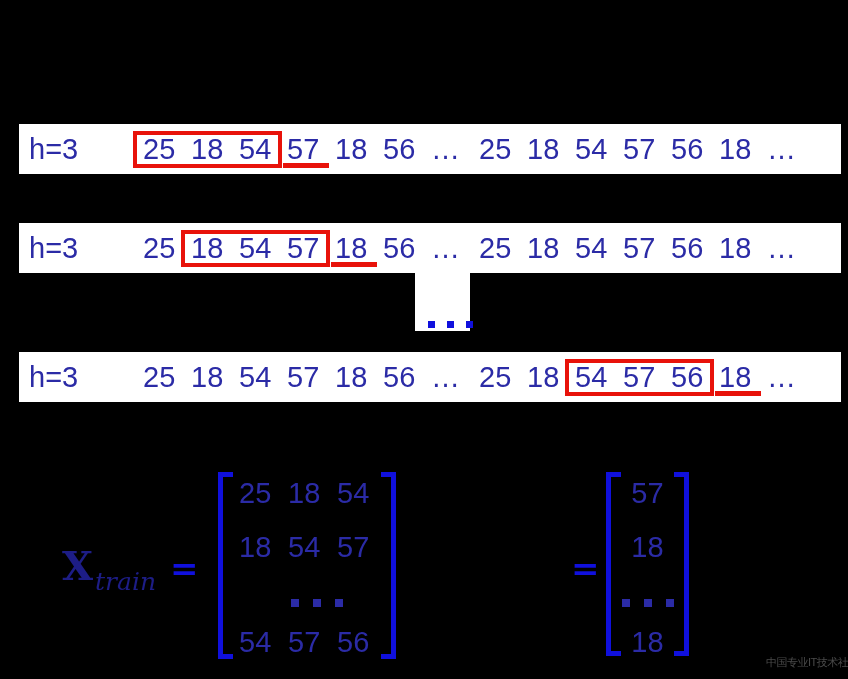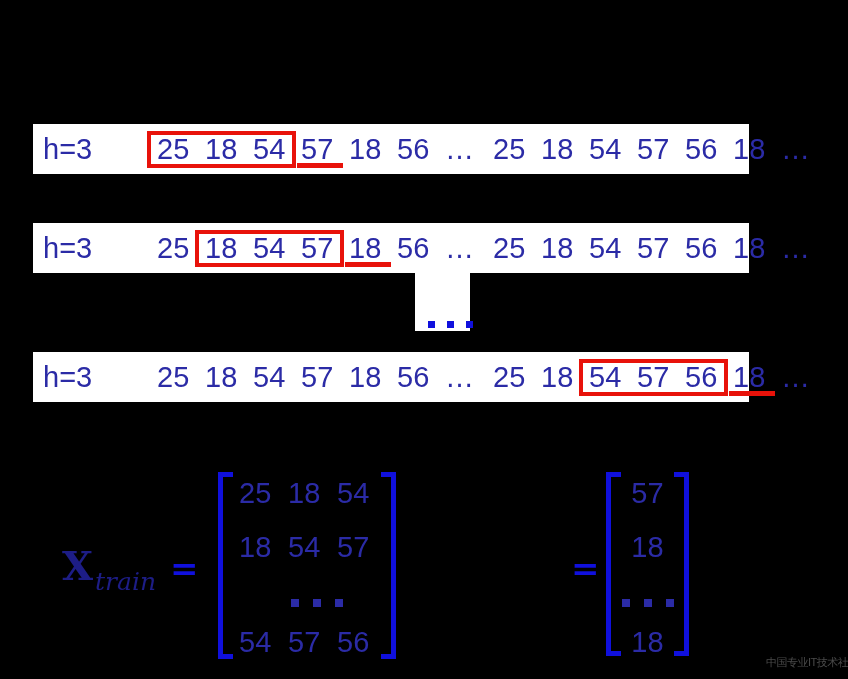--- a/index.html
+++ b/index.html
@@ -3,21 +3,21 @@
 <meta charset="utf-8">
 <style>
   html,body { margin:0; padding:0; background:#000; }
   .canvas {
     position:relative; width:848px; height:679px; overflow:hidden;
     background:var(--bg,#000);
     font-family:"Liberation Sans", sans-serif;
   }
   
   .seq-row {
-    position:absolute; left:33px; width:716px; height:50px;
+    position:absolute; left:19px; width:822px; height:50px;
     background:var(--bar,#fff);
   }
   .row-label {
     position:absolute; left:10px; top:0; height:50px; line-height:51px;
     font-size:29px; color:var(--num,#2b2ba6);
   }
   .tokens {
     position:absolute; left:124px; top:0; height:50px; display:flex;
   }
   .token {

